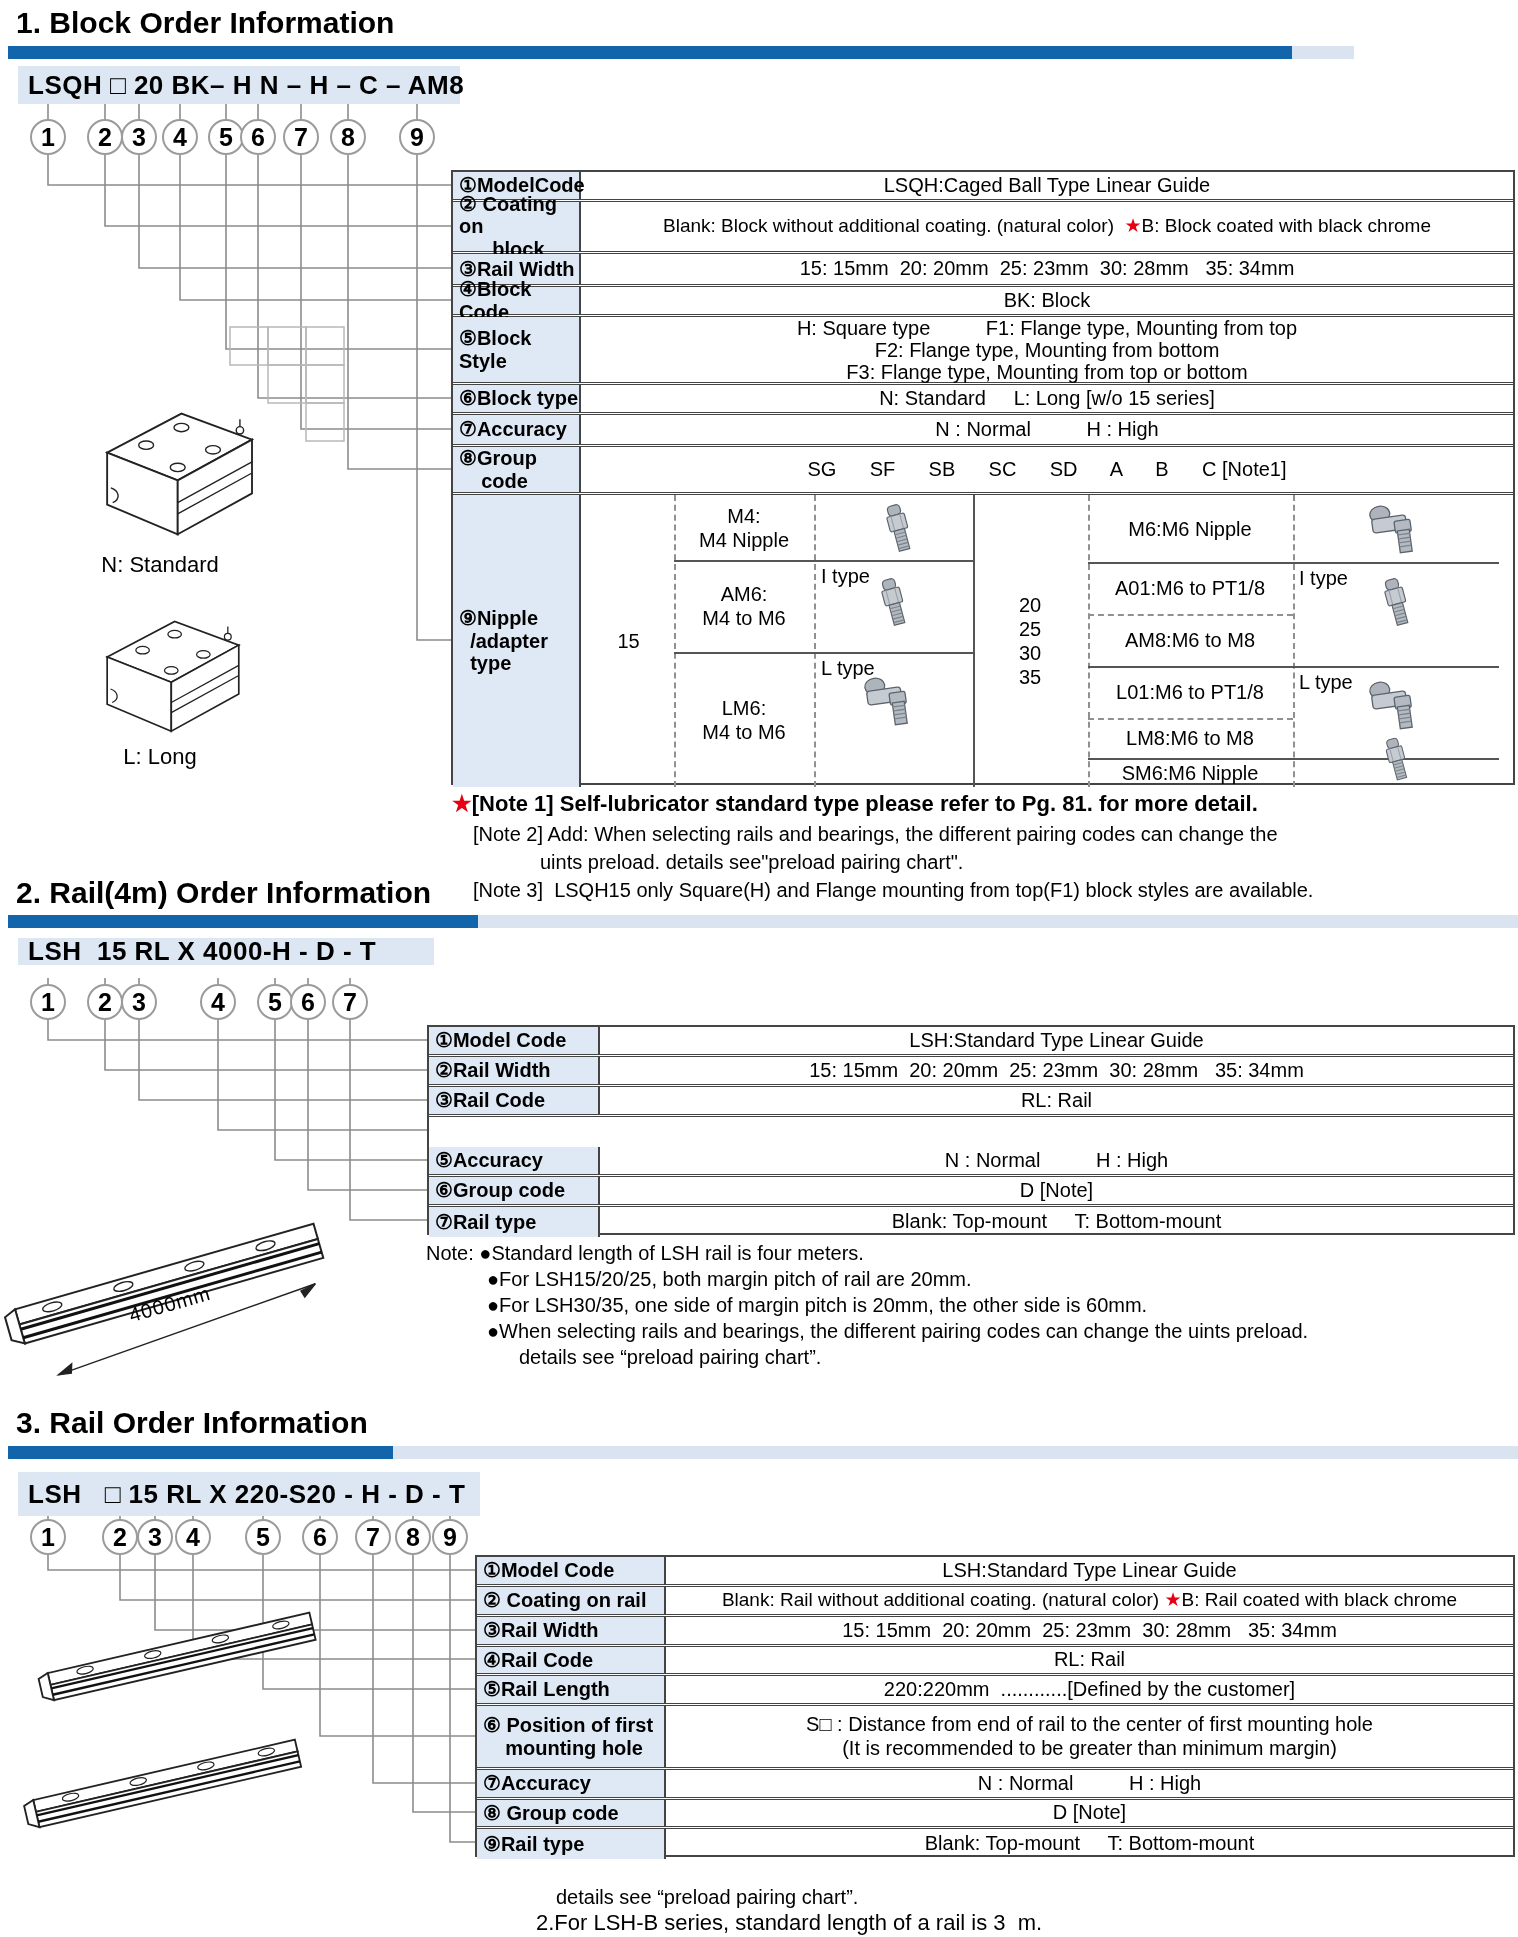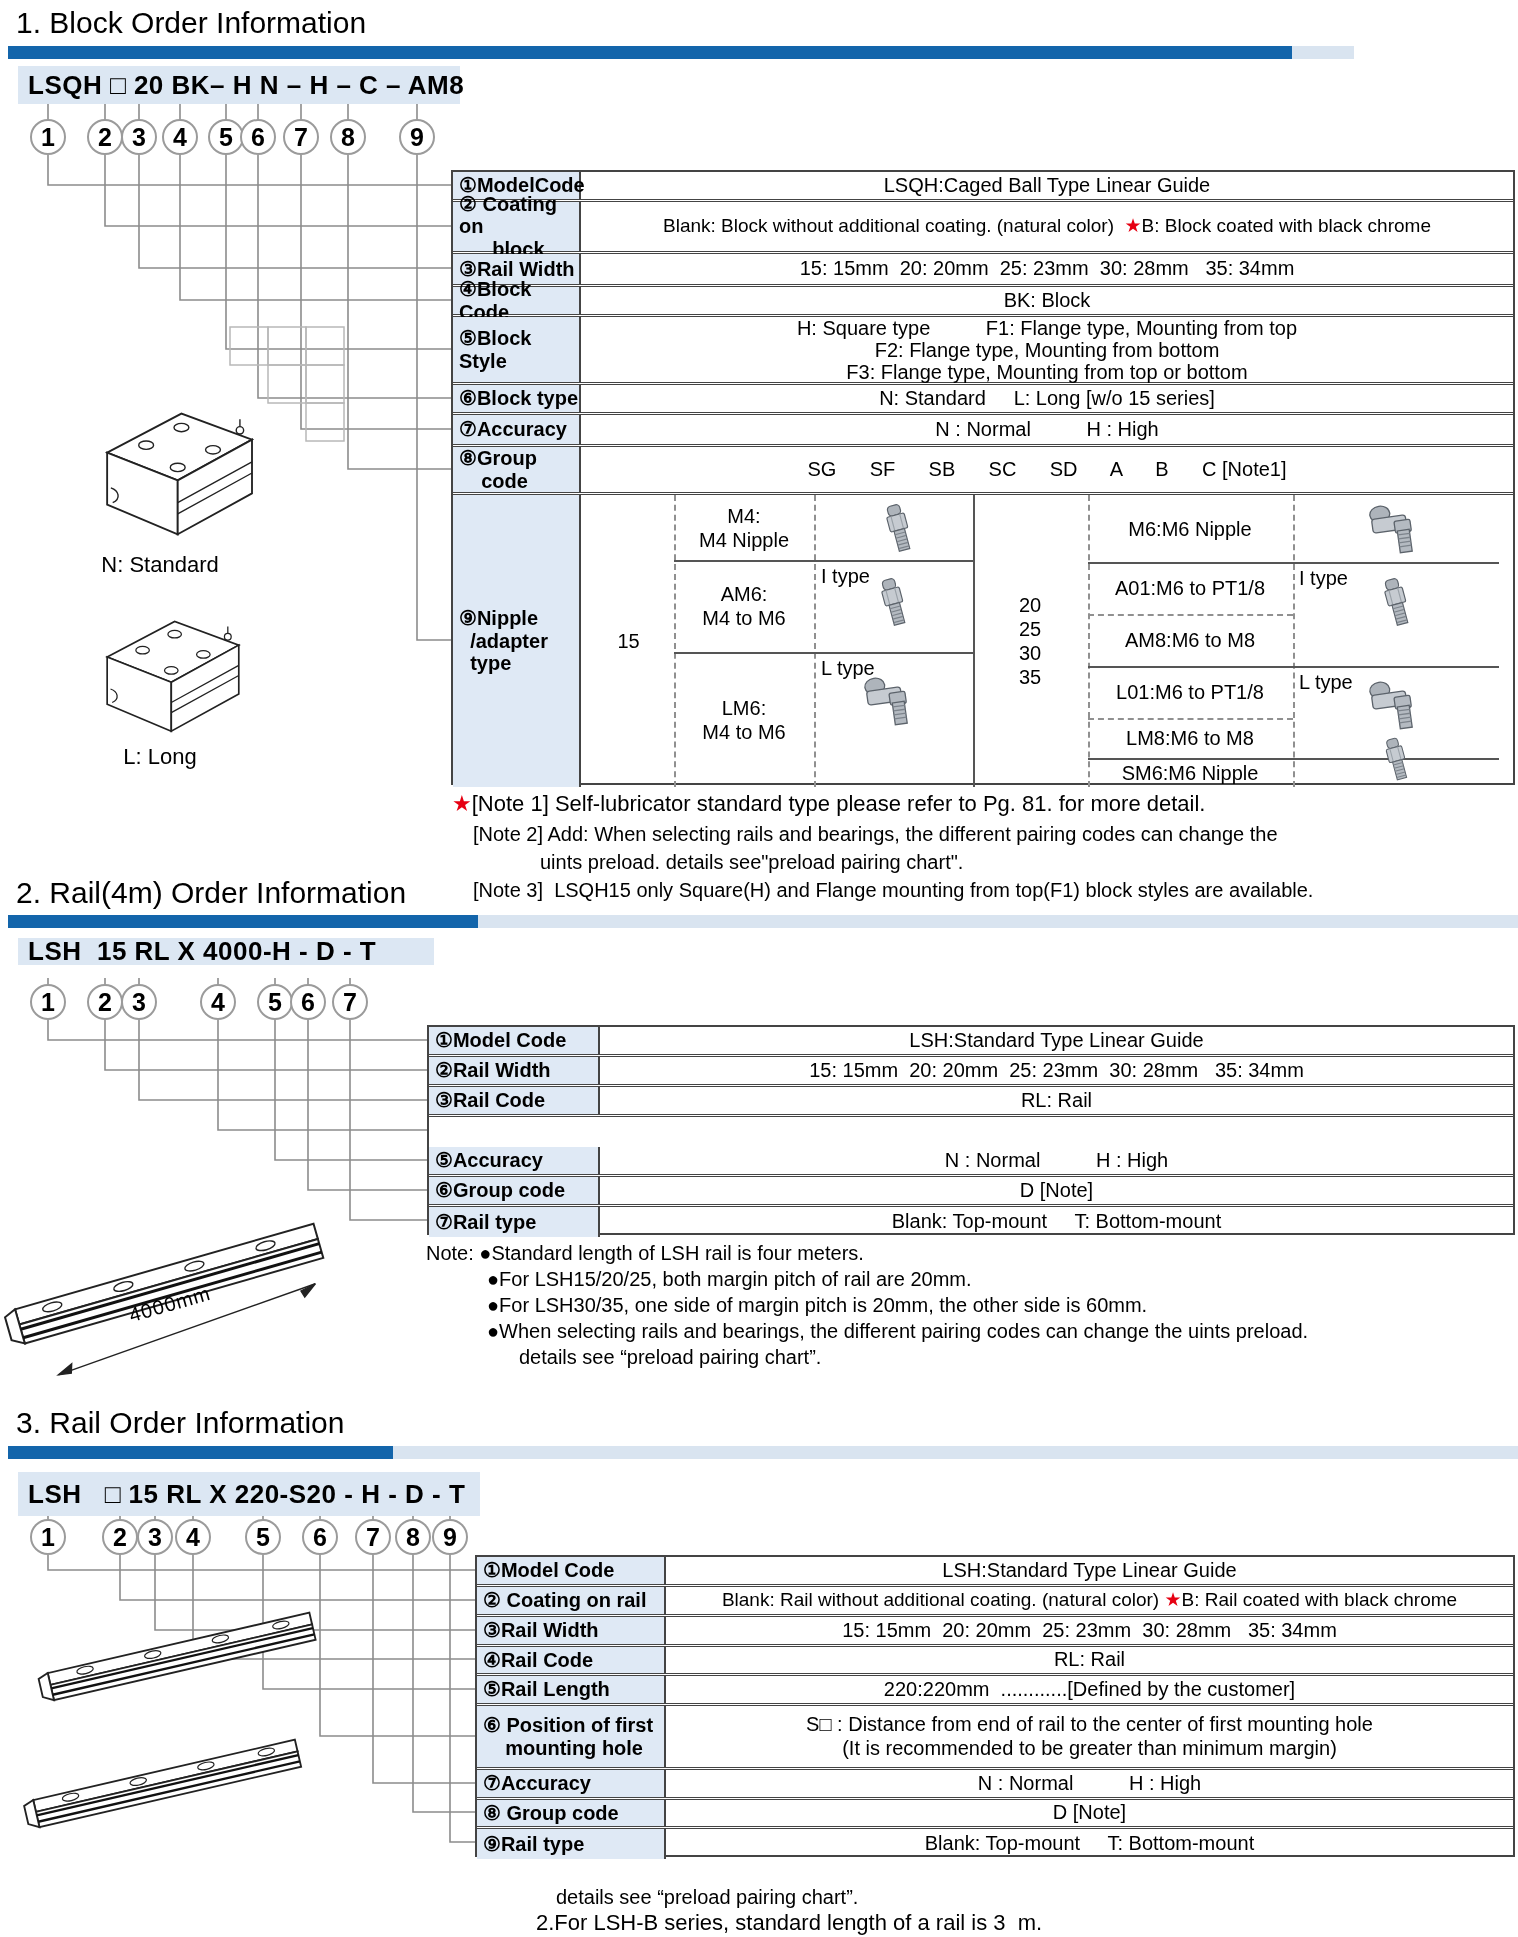--- a/index.html
+++ b/index.html
@@ -1,19 +1,19 @@
 <!DOCTYPE html>
 <html><head>
 <meta charset="utf-8">
 <style>
   html,body{margin:0;padding:0;background:#fff}
   .page{position:relative;width:1518px;height:1937px;background:#fff;
         font-family:"Liberation Sans",sans-serif;color:#000;overflow:hidden}
   .abs{position:absolute}
-  .ttl{position:absolute;font-weight:normal;font-size:30px;white-space:pre}
+  .ttl{position:absolute;font-weight:bold;font-size:30px;white-space:pre}
   .bar{position:absolute;height:13px}
   .bar-d{background:#1365ab}
   .bar-l{background:#d9e4f0}
   .code{position:absolute;background:#dce7f3;font-weight:bold;font-size:26px;
         display:flex;align-items:center;padding-left:10px;letter-spacing:.5px;white-space:pre}
   .circ{position:absolute;width:36px;height:36px;border:2px solid #9b9b9b;border-radius:50%;
         background:#fff;display:flex;align-items:center;justify-content:center;
         font-weight:bold;font-size:25px;box-sizing:border-box}
   .tbl{position:absolute;border:2px solid #444;background:#fff;box-sizing:border-box}
   .trow{position:absolute;left:0;right:0;display:flex;border-bottom:3px double #444;box-sizing:border-box}
@@ -28,21 +28,21 @@
         font-size:20px;white-space:pre-wrap;line-height:1.18}
   .nip{position:relative;flex:1}
   .sub{position:absolute;display:flex;align-items:center;justify-content:center;
        text-align:center;font-size:20px;white-space:pre-wrap;line-height:1.2}
   .typ{position:absolute;font-size:20px;white-space:pre}
   .dash-v{position:absolute;border-left:2px dashed #909090;width:0}
   .solid-v{position:absolute;border-left:2px solid #555;width:0}
   .dash-h{position:absolute;border-top:2px dashed #909090;height:0}
   .solid-h{position:absolute;border-top:2px solid #555;height:0}
   .note{position:absolute;font-size:20px;white-space:pre}
-  .bold{font-weight:normal}
+  .bold{font-weight:bold}
   .red{color:#e60012}
   .imglabel{position:absolute;font-size:22px;text-align:center;white-space:pre}
   svg.fit{position:absolute;overflow:visible}
   .wires{position:absolute;left:0;top:0}
 </style>
 </head>
 <body>
 
 <div class="page">
 

